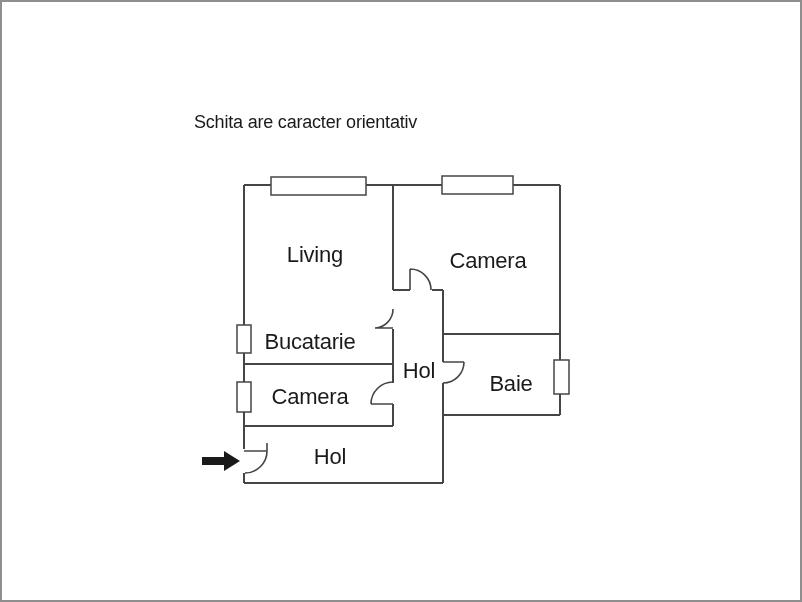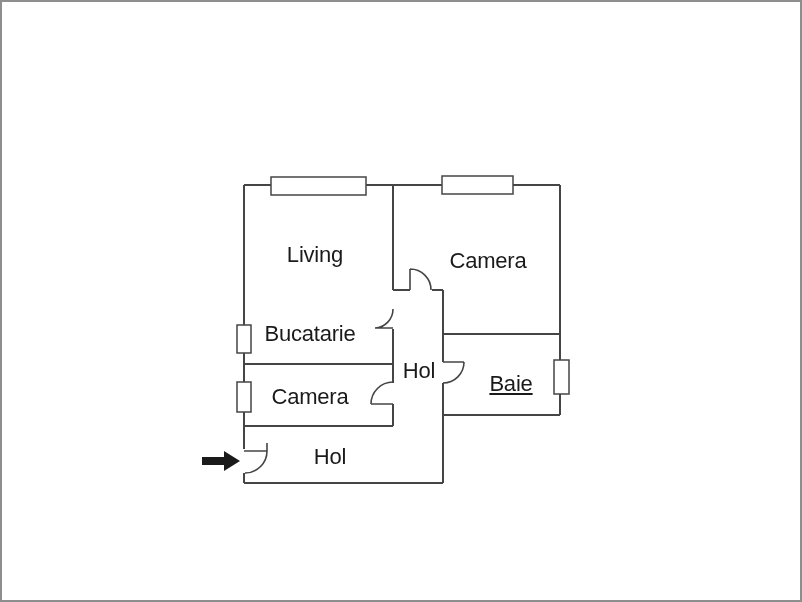--- a/index.html
+++ b/index.html
@@ -36,31 +36,32 @@
   .room-label {
     position: absolute;
     transform: translate(-50%, -50%);
     font-size: 22px;
     letter-spacing: -0.2px;
     color: #1a1a1a;
     white-space: nowrap;
   }
   .lbl-living        { left: 313px; top: 253px; }
   .lbl-camera-top    { left: 486px; top: 259px; }
-  .lbl-bucatarie     { left: 308px; top: 332px; }
+  .lbl-bucatarie     { left: 308px; top: 340px; }
   .lbl-hol-central   { left: 417px; top: 369px; }
-  .lbl-baie          { left: 509px; top: 382px; text-decoration: underline; }
+  .lbl-baie          { left: 509px; top: 382px; }
   .lbl-camera-lower  { left: 308px; top: 395px; }
   .lbl-hol-bottom    { left: 328px; top: 455px; }
 </style>
 </head>
 <body>
 
 <div class="page">
 
+  <div class="disclaimer">Schita are caracter orientativ</div>
 
   <svg class="plan-svg" viewBox="0 0 802 602" xmlns="http://www.w3.org/2000/svg">
 
     <path d="M242,183 H558
              M242,183 V447 M242,471 V481
              M242,481 H441
              M441,288 V360 M441,381 V481
              M441,413 H558
              M558,183 V413
              M441,332 H558

